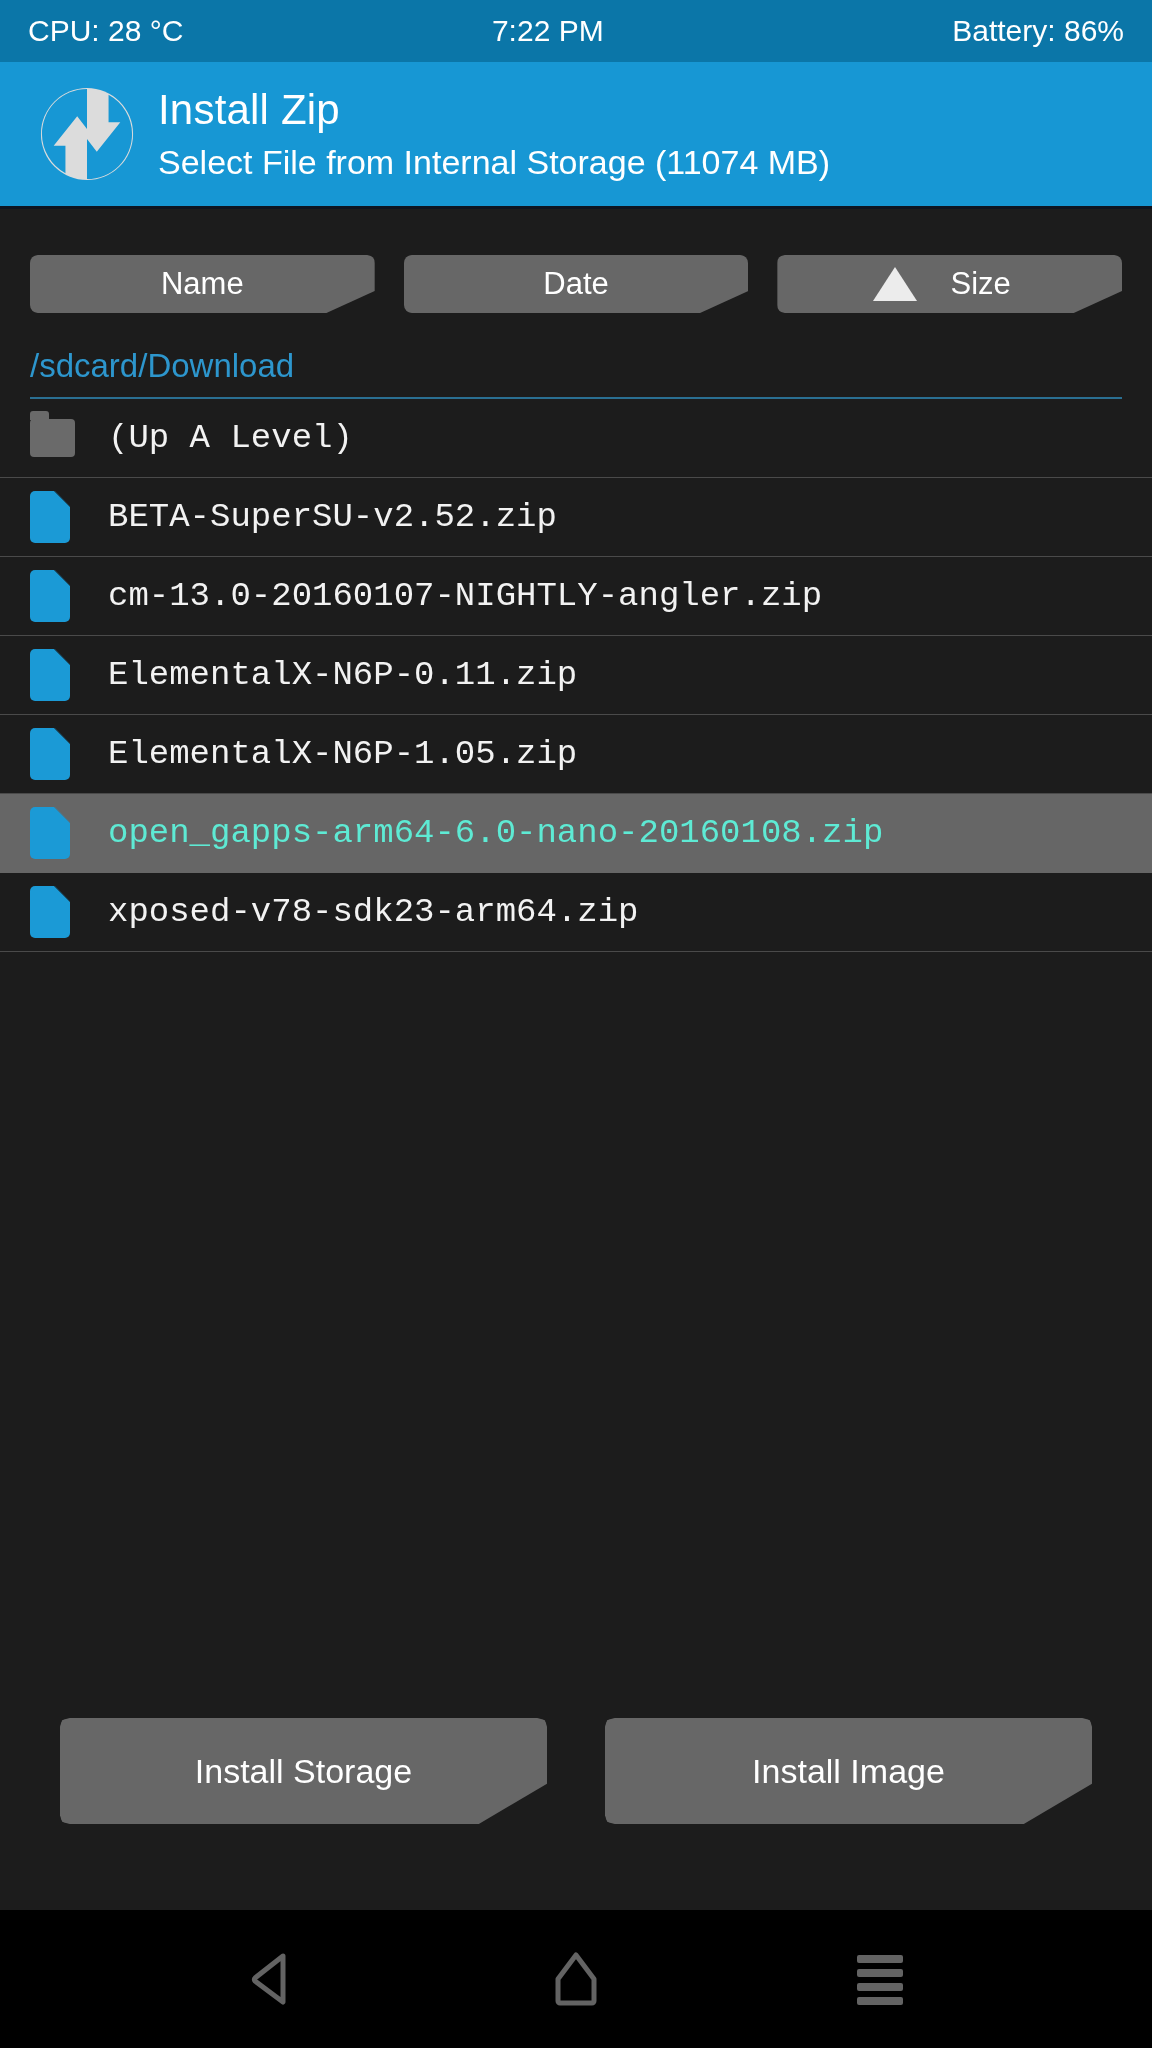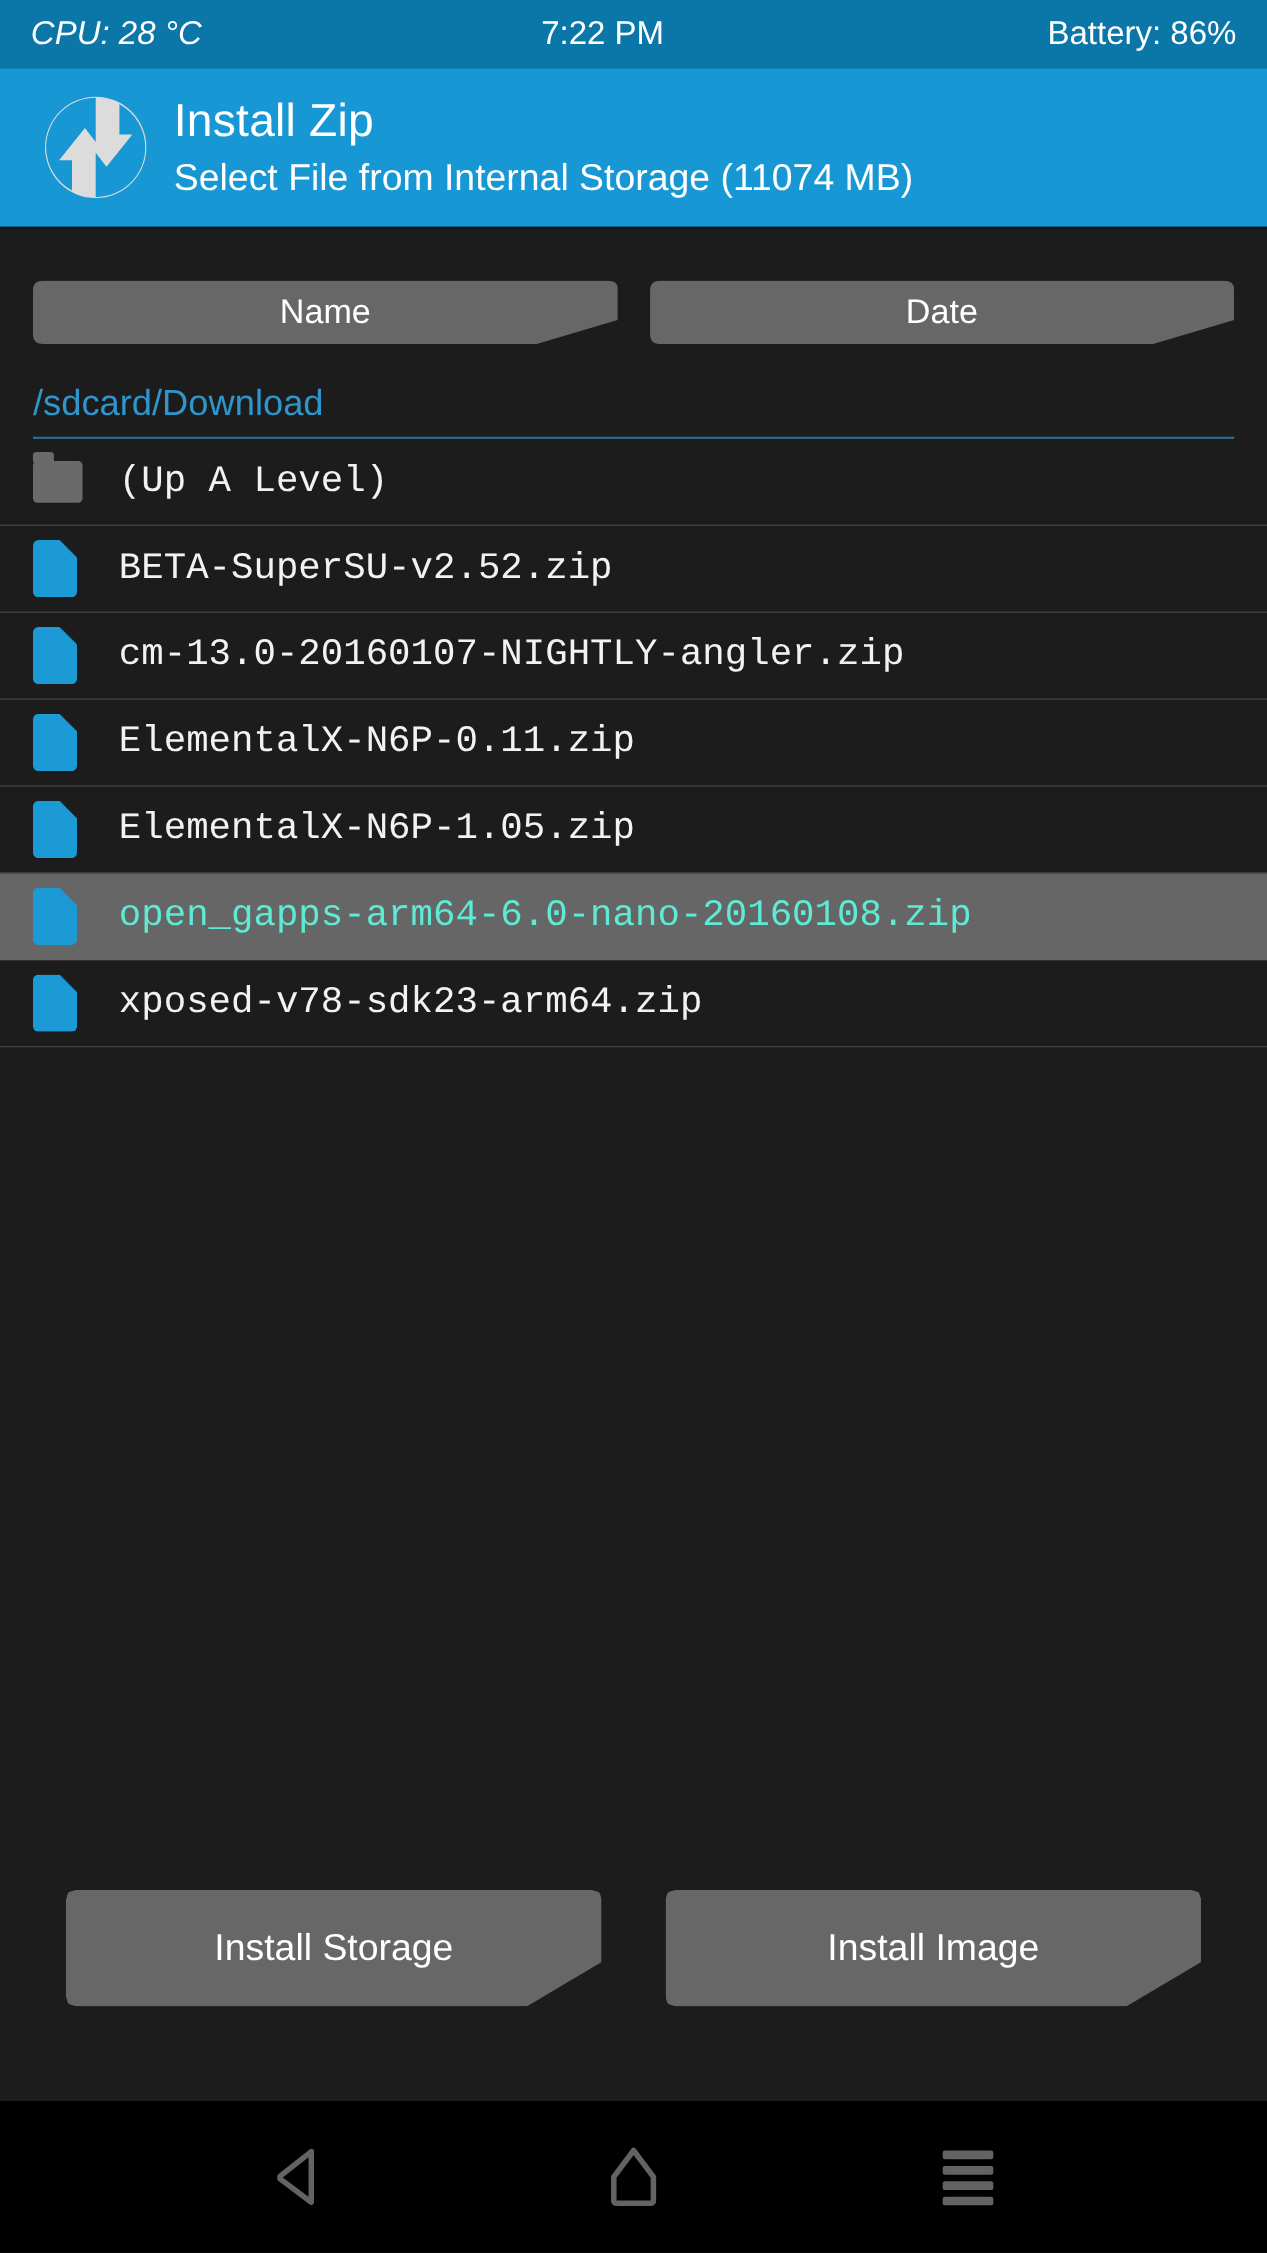--- a/index.html
+++ b/index.html
@@ -26,21 +26,21 @@
     height: 62px;
     flex: 0 0 62px;
     background: #0b76a8;
     display: flex;
     align-items: center;
     color: #ffffff;
     font-size: 30px;
     padding: 0 28px;
     box-sizing: border-box;
   }
-  .statusbar .sb-left   { flex: 0 0 auto; font-style: italic; }
+  .statusbar .sb-left   { flex: 0 0 auto; }
   .statusbar .sb-center { flex: 1 1 auto; text-align: center; padding-right: 40px;}
   .statusbar .sb-right  { flex: 0 0 auto; }
 
   
   .header {
     flex: 0 0 147px;
     height: 147px;
     background: #1797d4;
     display: flex;
     align-items: center;
@@ -251,20 +251,24 @@
   </div>
 
   <div class="body">
 
     <div class="sortrow">
       <div class="twbtn sortbtn">
         <span>Name</span>
       </div>
       <div class="twbtn sortbtn">
         <span>Date</span>
+      </div>
+      <div class="twbtn sortbtn">
+        <span class="sort-arrow"></span>
+        <span>Size</span>
       </div>
     </div>
 
     <div class="pathline">/sdcard/Download</div>
     <div class="path-divider"></div>
 
     <div class="filelist" id="filelist">
         <div class="filerow">
           <div class="icon-wrap">
             <div class="folder-ico"></div>

